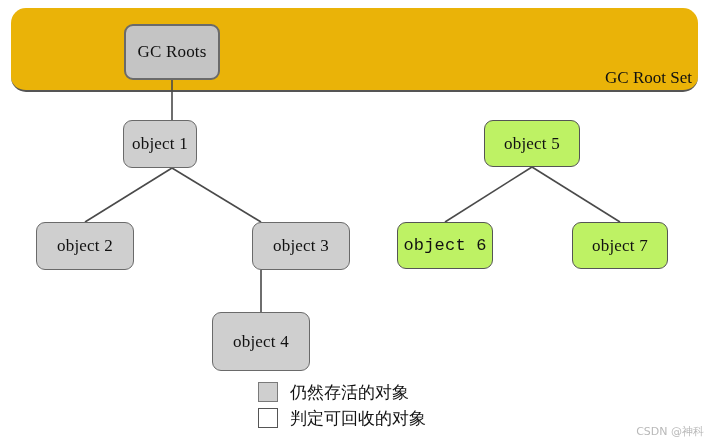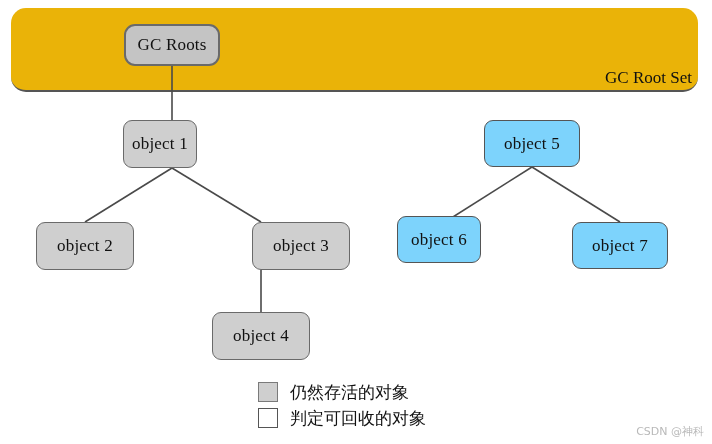--- a/index.html
+++ b/index.html
@@ -59,21 +59,21 @@
     font-size: 17px;
     color: #111111;
     letter-spacing: 0.2px;
     white-space: nowrap;
   }
   .node.live {
     background: #cfcfcf;
     border-color: #6a6a6a;
   }
   .node.dead {
-    background: #7dd3fc;
+    background: #bef264;
     border-color: #555555;
     text-align: right;
   }
   .node.root {
     background: #c4c4c4;
     border-color: #6a6a6a;
     border-width: 2px;
   }
 
   
@@ -128,45 +128,45 @@
     <g stroke="#4a4a4a" stroke-width="1.6" fill="none" shape-rendering="geometricPrecision">
       <line x1="172" y1="66" x2="172" y2="120"></line>
       <line x1="172" y1="168" x2="85" y2="222"></line>
       <line x1="172" y1="168" x2="261" y2="222"></line>
       <line x1="261" y1="270" x2="261" y2="312"></line>
       <line x1="532" y1="167" x2="445" y2="222"></line>
       <line x1="532" y1="167" x2="620" y2="222"></line>
     </g>
   </svg>
 
-  <div class="node root" style="left:124px; top:24px; width:96px; height:42px;border-radius:11px;">
+  <div class="node root" style="left:124px; top:24px; width:96px; height:56px;">
     <span>GC Roots</span>
   </div>
 
   <div class="node live" style="left:123px; top:120px; width:74px; height:48px;">
     <span>object 1</span>
   </div>
 
   <div class="node live" style="left:36px; top:222px; width:98px; height:48px;">
     <span>object 2</span>
   </div>
 
   <div class="node live" style="left:212px; top:222px; width:98px; height:48px;margin-left:40px;">
     <span>object 3</span>
   </div>
 
-  <div class="node live" style="left:212px; top:312px; width:98px; height:48px;">
+  <div class="node live" style="left:212px; top:312px; width:98px; height:59px;">
     <span>object 4</span>
   </div>
 
   <div class="node dead" style="left:484px; top:120px; width:96px; height:47px;">
     <span>object 5</span>
   </div>
 
-  <div class="node dead" style="left:397px; top:216px; width:84px; height:47px;">
+  <div class="node dead" style="left:397px; top:222px; width:96px; height:47px;font-family:Liberation Mono, monospace;">
     <span>object 6</span>
   </div>
 
   <div class="node dead" style="left:572px; top:222px; width:96px; height:47px;">
     <span>object 7</span>
   </div>
 
   <div id="legend">
     <div class="legend-row">
       <span class="legend-swatch live"></span>

